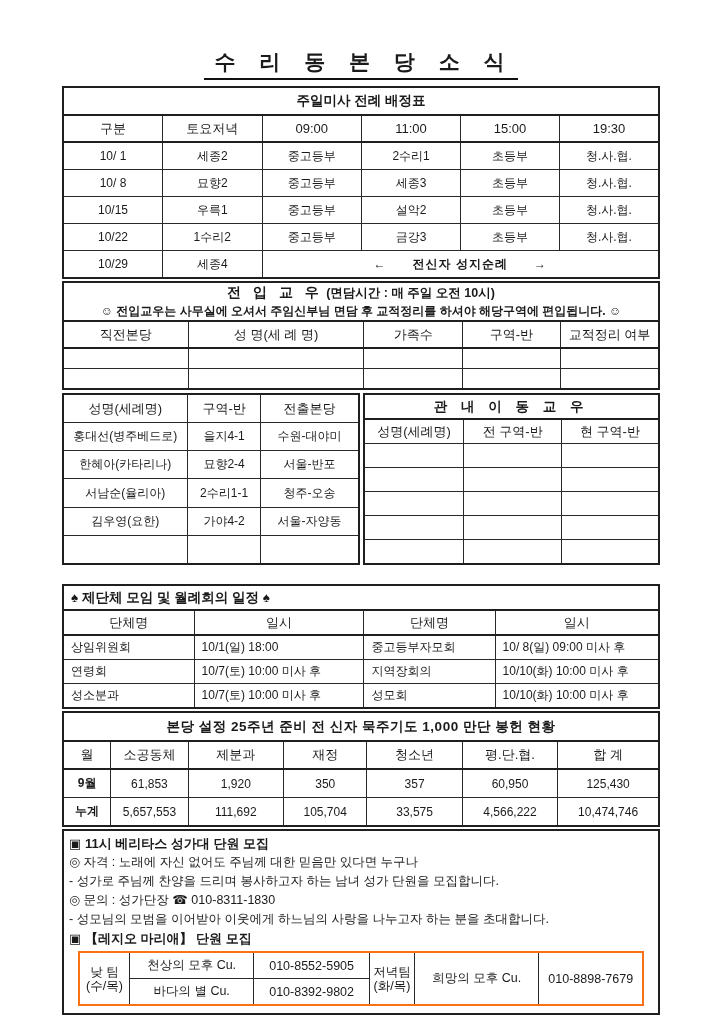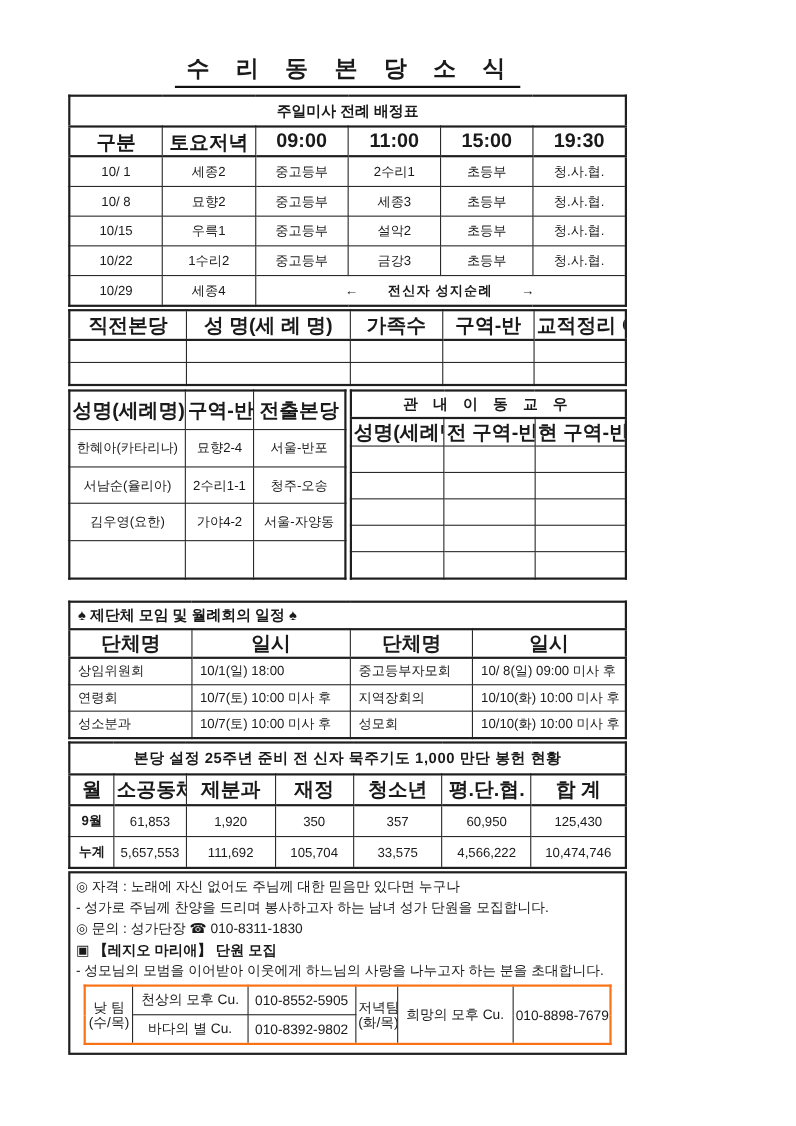--- a/index.html
+++ b/index.html
@@ -3,21 +3,21 @@
 <meta charset="utf-8">
 <style>
   html,body{margin:0;padding:0;background:#ffffff;}
   body{
     width:724px;height:1024px;
     font-family:"Liberation Sans","DejaVu Sans",sans-serif;
     color:#1a1a1a;
     -webkit-font-smoothing:antialiased;
   }
   .page{padding:48px 64px 0 62px;}
-  .content{width:508px;}
+  .content{width:598px;}
 
   .doc-title{
     text-align:center;
     margin:0 0 6px 0;
   }
   .doc-title span{
     display:inline-block;
     font-size:21px;
     font-weight:bold;
     letter-spacing:9px;
@@ -28,21 +28,21 @@
   table{border-collapse:collapse;table-layout:fixed;width:100%;}
   table.boxed{border:2px solid #1f1f1f;}
   td,th{
     border:1px solid #2a2a2a;
     text-align:center;
     padding:0 2px;
     font-size:12px;
     overflow:hidden;
     white-space:nowrap;
   }
-  th{font-weight:bold;font-size:18px;text-align:center;}
+  th{font-weight:normal;font-size:13px;text-align:center;}
   .sec-title td{
     font-weight:bold;
     font-size:13.5px;
     height:23px;
     border-bottom:2px solid #1f1f1f;
     text-align:center;
   }
   .hdr th{border-bottom:2px solid #1f1f1f;}
 
   
@@ -167,20 +167,26 @@
 
     <table class="boxed tin">
       <colgroup>
           <col style="width:21%">
           <col style="width:29.5%">
           <col style="width:16.5%">
           <col style="width:16.5%">
           <col style="width:16.5%">
         </colgroup>
       <tbody>
+          <tr>
+            <td colspan="5" class="title-cell">
+        <div><span class="t1">전 입 교 우</span> <span class="t1n">(면담시간 : 매 주일 오전 10시)</span></div>
+        <div class="t2">☺ 전입교우는 사무실에 오셔서 주임신부님 면담 후 교적정리를 하셔야 해당구역에 편입됩니다. ☺</div>
+      </td>
+          </tr>
       <tr class="hdr">
         <th>직전본당</th>
         <th>성 명(세 례 명)</th>
         <th>가족수</th>
         <th>구역-반</th>
         <th>교적정리 여부</th>
       </tr>
       <tr>
             <td class="blank"></td>
             <td class="blank"></td>
@@ -203,20 +209,25 @@
         <colgroup>
             <col style="width:42%">
             <col style="width:25%">
             <col style="width:33%">
           </colgroup>
         <tbody>
         <tr class="hdr">
           <th>성명(세례명)</th>
           <th>구역-반</th>
           <th>전출본당</th>
+        </tr>
+        <tr>
+          <td>홍대선(병주베드로)</td>
+          <td>을지4-1</td>
+          <td>수원-대야미</td>
         </tr>
         <tr>
           <td>한혜아(카타리나)</td>
           <td>묘향2-4</td>
           <td>서울-반포</td>
         </tr>
         <tr>
           <td>서남순(율리아)</td>
           <td>2수리1-1</td>
           <td>청주-오송</td>
@@ -354,29 +365,30 @@
         <td>111,692</td>
         <td>105,704</td>
         <td>33,575</td>
         <td>4,566,222</td>
         <td>10,474,746</td>
       </tr>
     </tbody>
       </table>
 
     <div class="notice-box">
+      <div class="nline nhead">▣ 11시 베리타스 성가대 단원 모집</div>
       <div class="nline">◎ 자격 : 노래에 자신 없어도 주님께 대한 믿음만 있다면 누구나</div>
       <div class="nline">- 성가로 주님께 찬양을 드리며 봉사하고자 하는 남녀 성가 단원을 모집합니다.</div>
       <div class="nline">
         <span>◎ 문의 : 성가단장</span>
         <span>☎</span>
         <span>010-8311-1830</span>
       </div>
+      <div class="nline">- 성모님의 모범을 이어받아 이웃에게 하느님의 사랑을 나누고자 하는 분을 초대합니다.</div>
       <div class="nline nhead">▣ 【레지오 마리애】 단원 모집</div>
-      <div class="nline">- 성모님의 모범을 이어받아 이웃에게 하느님의 사랑을 나누고자 하는 분을 초대합니다.</div>
 
       <table class="legio">
         <colgroup>
             <col style="width:9%">
             <col style="width:22%">
             <col style="width:20.5%">
             <col style="width:8%">
             <col style="width:22%">
             <col style="width:18.5%">
           </colgroup>

